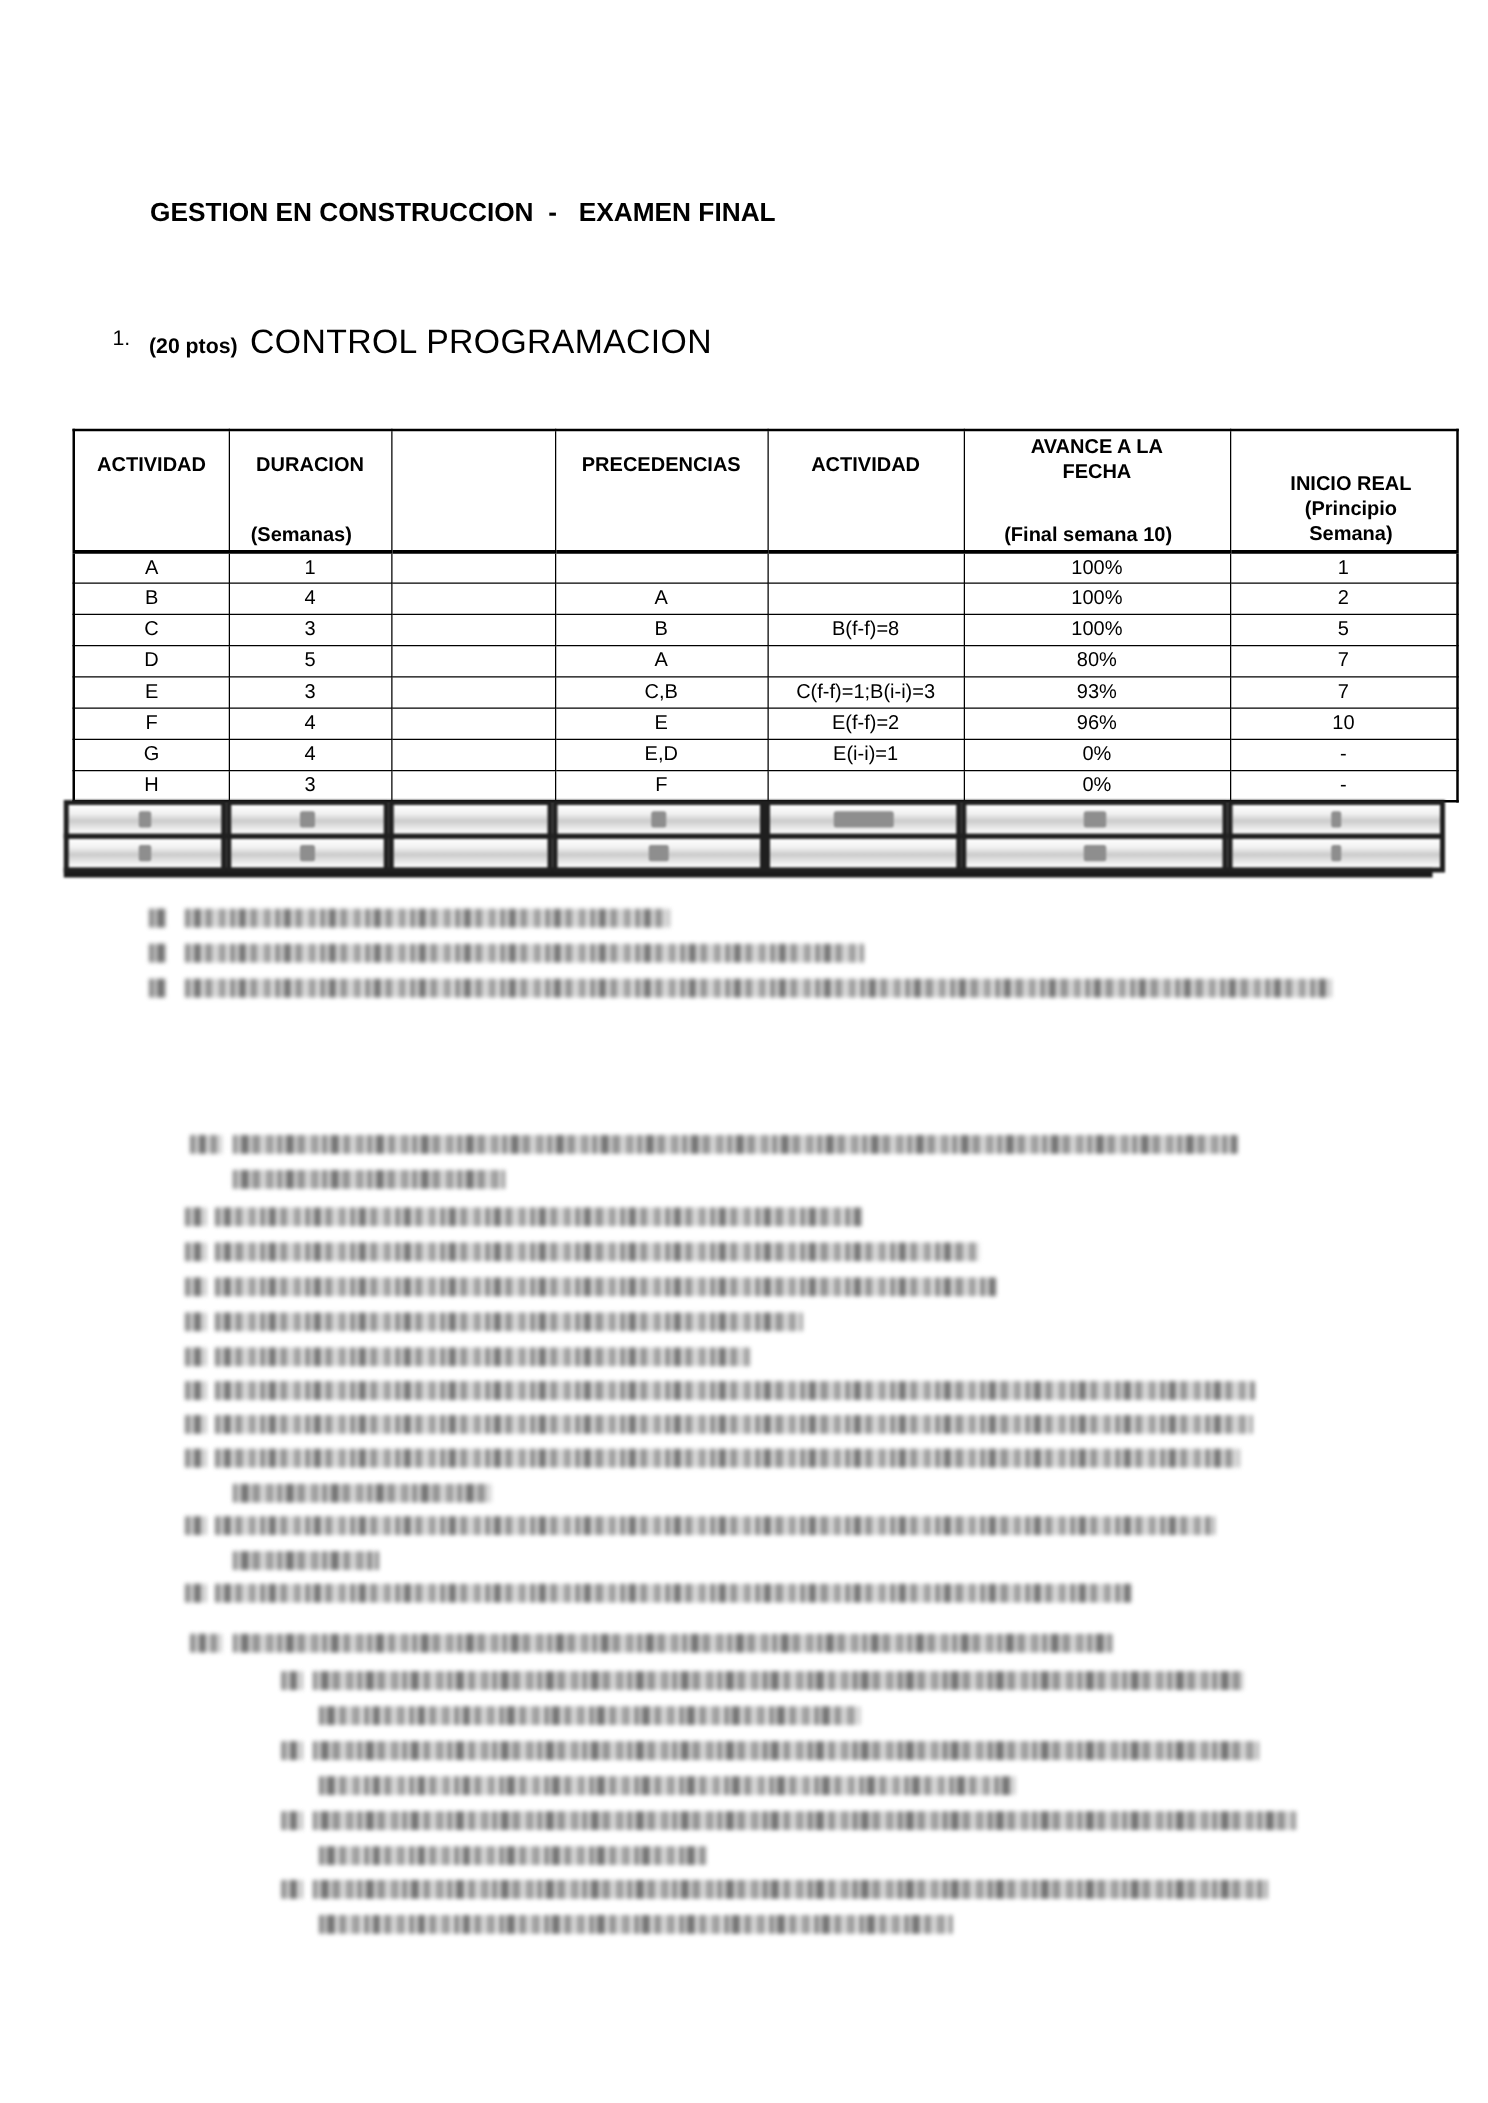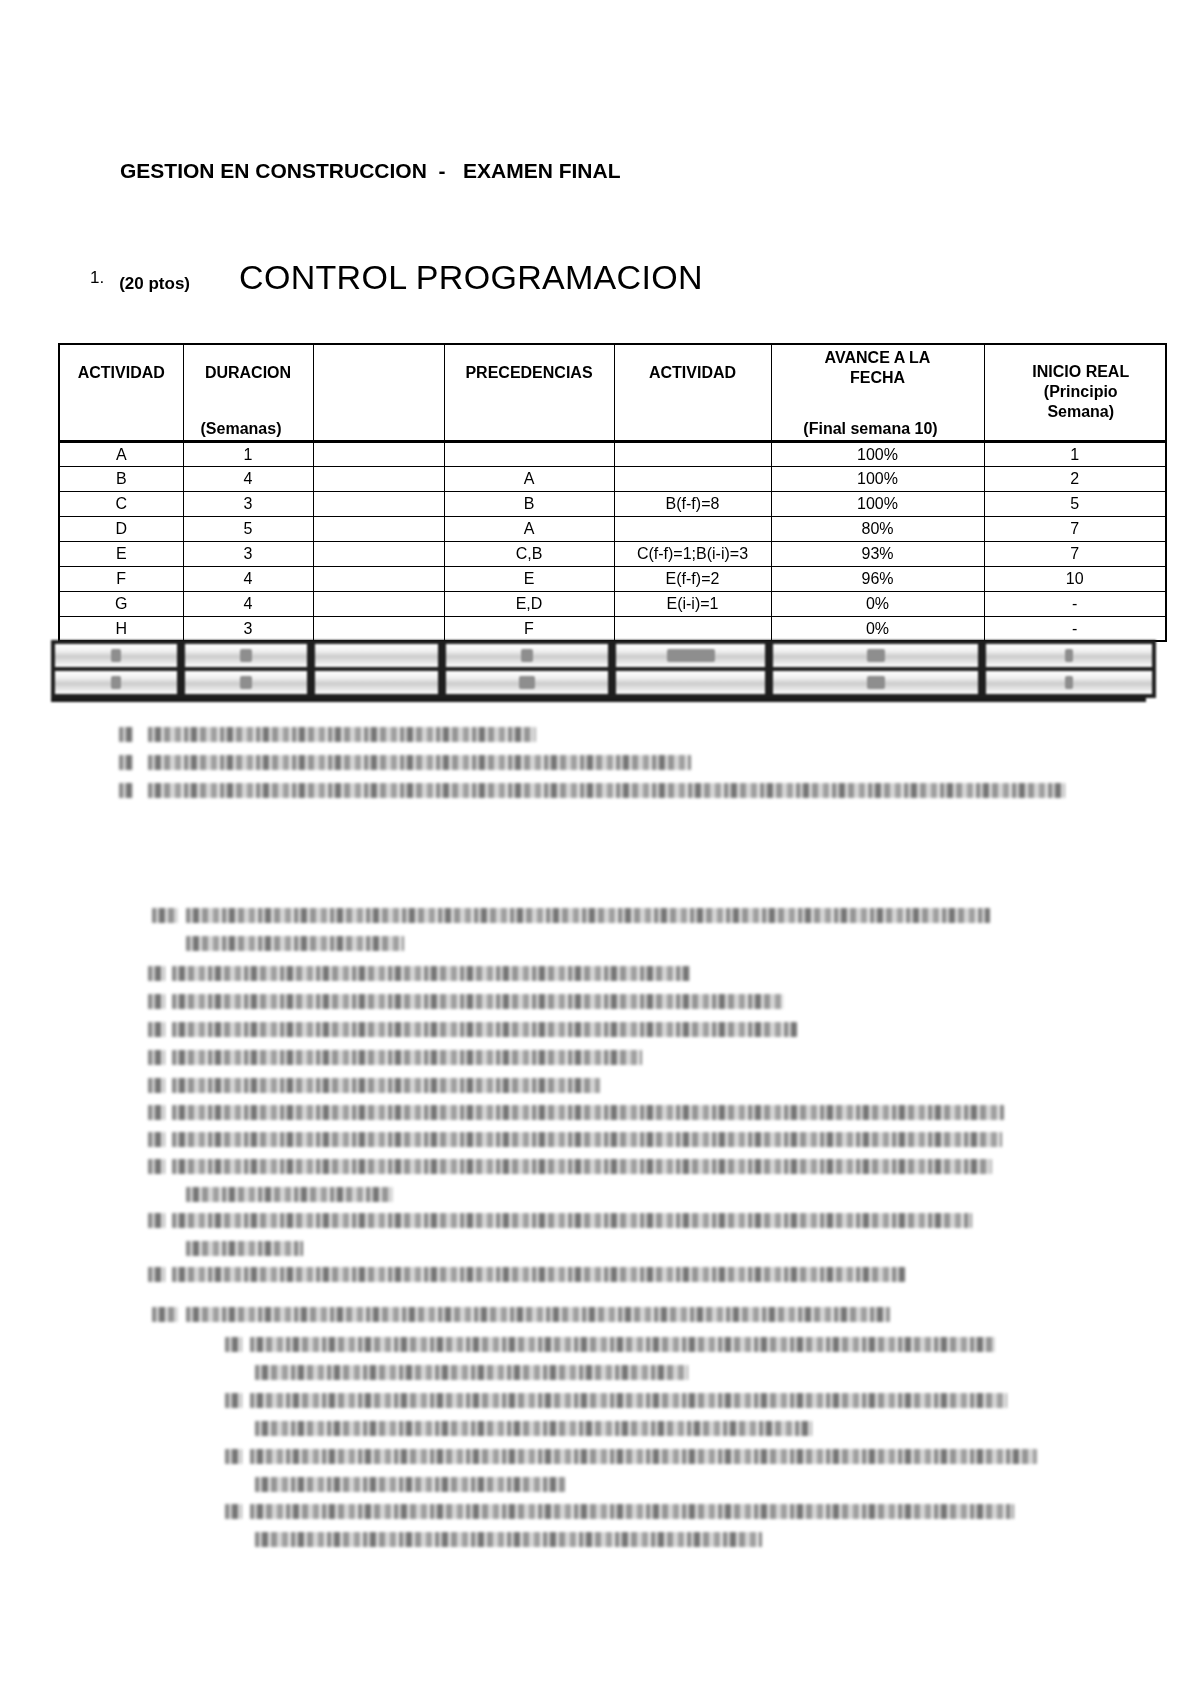--- a/index.html
+++ b/index.html
@@ -13,40 +13,40 @@
   #doc { position: relative; width: 1190px; height: 1400px; background: #fff; }
 
   
   .title-block { position: absolute; left: 120px; top: 157px; }
   .t-line { font-weight: bold; font-size: 21px; line-height: 28px; white-space: pre; }
 
   
   .q1 { position: absolute; left: 90px; top: 258px; display: flex; align-items: baseline; }
   .q1-num { font-size: 17px; margin-right: 15px; position: relative; top: -6px; }
   .q1-pts { font-weight: bold; font-size: 17px; margin-right: 10px; }
-  .q1-title { font-size: 34px; letter-spacing: 0.3px; margin-left: 39px; }
+  .q1-title { font-size: 27px; letter-spacing: 0.3px; }
 
   
   #control-table {
     position: absolute; left: 58px; top: 343px;
     width: 1107px;
     border-collapse: collapse; table-layout: fixed;
     font-size: 16px;
     border: 2px solid #000;
   }
   #control-table th, #control-table td { border: 1px solid #000; }
   #control-table thead tr { height: 97px; }
   #control-table thead th {
     font-weight: bold; vertical-align: top; position: relative;
     padding: 0 2px; text-align: center;
     border-bottom: 3px solid #000;
   }
   #control-table thead th .lbl { margin-top: 18px; line-height: 20px; white-space: pre-line; }
   #control-table thead th.c-avance .lbl { margin-top: 3px; }
-  #control-table thead th.c-inicio .lbl { position: absolute; bottom: 18px; left: 0; right: 0; margin: 0; padding-left: 12px; }
+  #control-table thead th.c-inicio .lbl { position: absolute; bottom: 2px; left: 0; right: 0; margin: 0; padding-left: 12px; }
   #control-table thead th .sub { position: absolute; bottom: 2px; left: 0; right: 14px; text-align: center; }
   #control-table tbody tr { height: 25px; }
   #control-table tbody td { text-align: center; padding: 0 2px; line-height: 23px; }
 
   
   #redacted-rows { position: absolute; left: 51px; top: 640px; width: 1115px; filter: blur(1px); }
   .rrow { display: flex; }
   .rrow + .rrow { margin-top: -4px; }
   .rcell {
     box-sizing: border-box; height: 31px;

